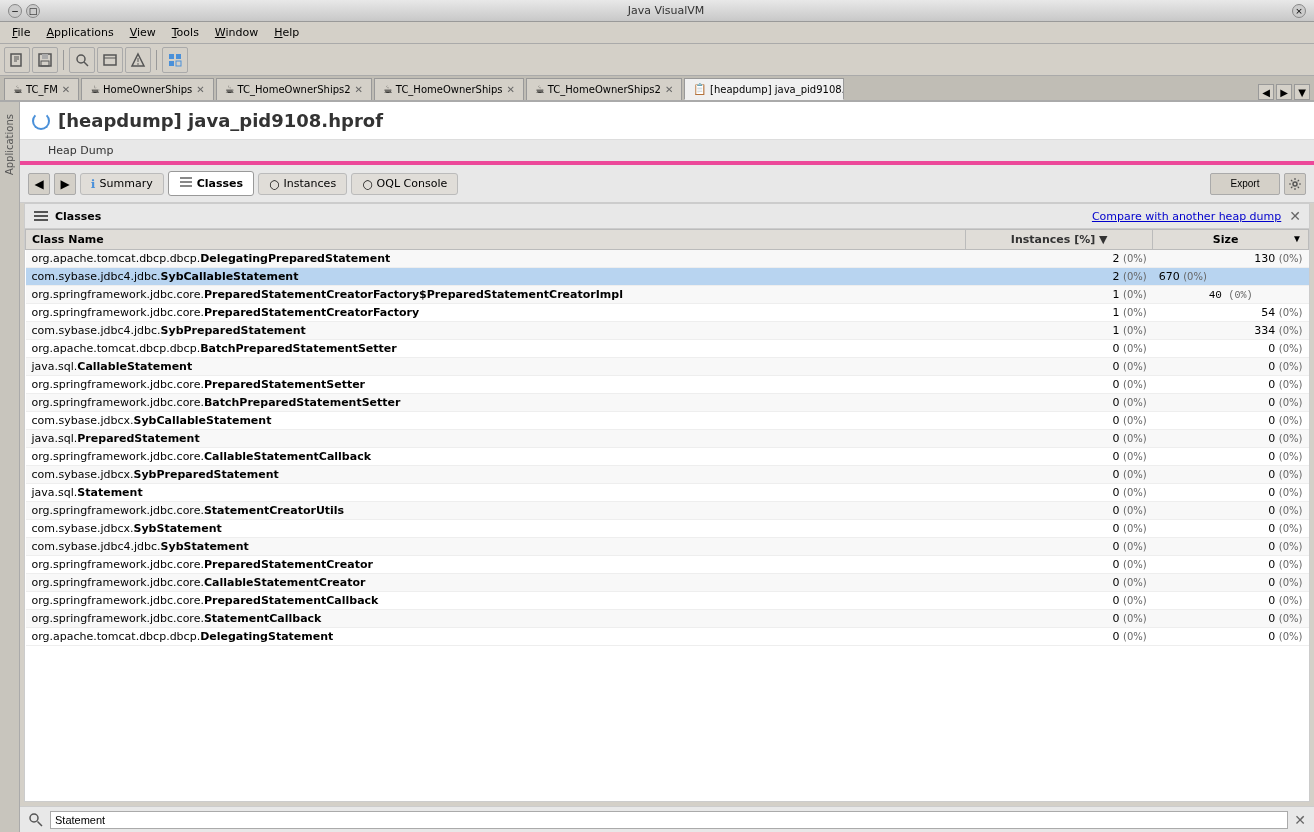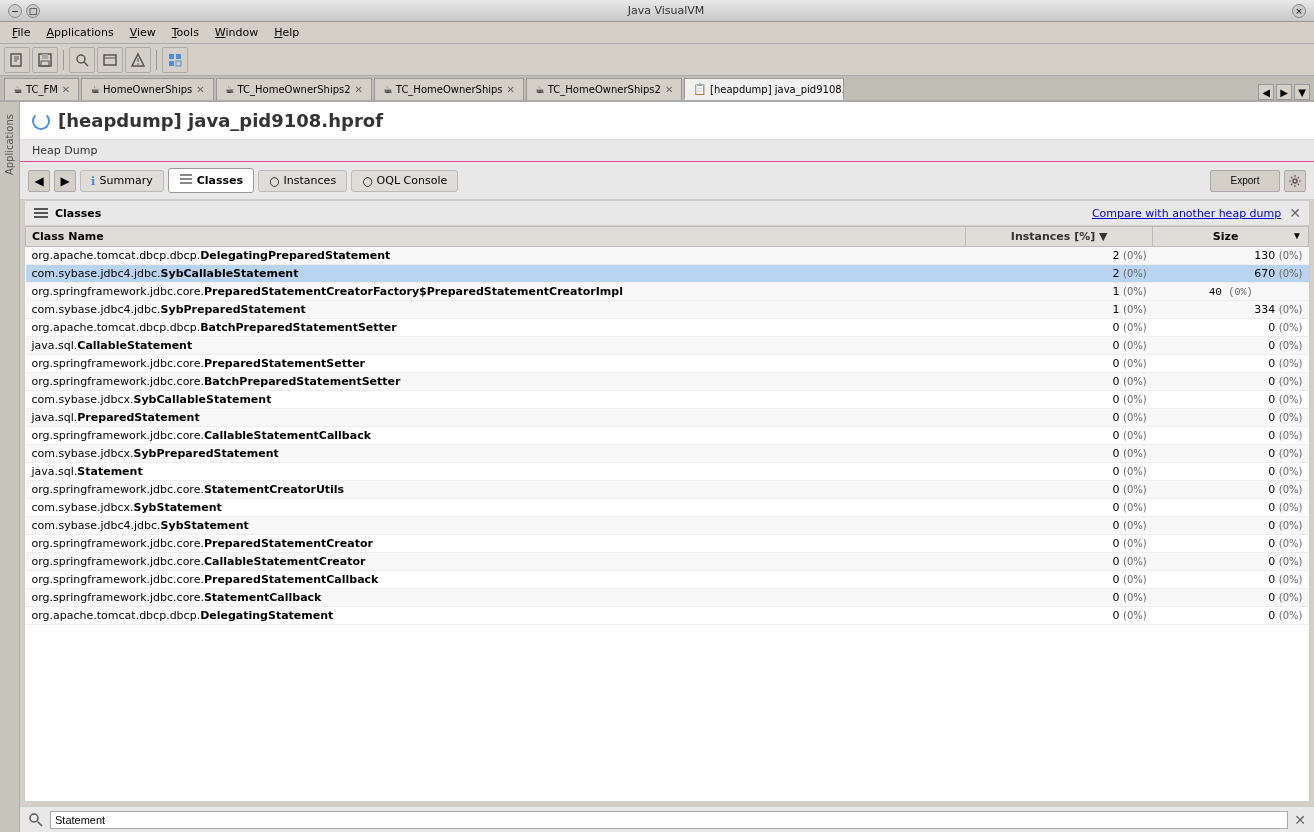--- a/index.html
+++ b/index.html
@@ -28,21 +28,21 @@
     .tab-close { margin-left: 4px; font-size: 10px; color: #666; }
     .tab-nav { display: flex; align-items: center; gap: 2px; margin-left: auto; }
     .tab-nav-btn { width: 16px; height: 16px; background: #d4d0c8; border: 1px solid #999; display: flex; align-items: center; justify-content: center; font-size: 10px; cursor: pointer; }
     
     
     .page-title-bar { background: white; padding: 8px 12px; display: flex; align-items: center; gap: 8px; border-bottom: 1px solid #ddd; }
     .page-title-icon { width: 16px; height: 16px; border: 2px solid #4a90d9; border-radius: 50%; display: flex; align-items: center; justify-content: center; font-size: 8px; color: #4a90d9; animation: spin 1.5s linear; }
     .page-title-text { font-size: 18px; font-weight: bold; color: #333; }
     
     
-    .heap-dump-label { background: #e8e8e8; padding: 4px 12px; border-bottom: 1px solid #ec4899; font-size: 11px; color: #333; }
+    .heap-dump-label { background: #e8e8e8; padding: 4px 28px; border-bottom: 4px solid #ec4899; font-size: 11px; color: #333; }
     
     
     .nav-tabs { background: #e8e8e8; padding: 6px 8px; display: flex; align-items: center; gap: 4px; border-bottom: 1px solid #ccc; }
     .nav-btn { width: 22px; height: 22px; background: #d4d0c8; border: 1px solid #aaa; border-radius: 2px; display: flex; align-items: center; justify-content: center; font-size: 12px; cursor: pointer; }
     .nav-tab { display: flex; align-items: center; gap: 4px; padding: 3px 10px; border: 1px solid #bbb; border-radius: 3px; background: #e0ddd8; cursor: pointer; font-size: 11px; }
     .nav-tab.active { background: #ffffff; border-color: #999; font-weight: bold; }
     .nav-right { margin-left: auto; display: flex; gap: 4px; }
     
     
     .classes-panel { flex: 1; display: flex; flex-direction: column; background: white; margin: 4px; border: 1px solid #ccc; }
@@ -274,26 +274,31 @@
           </thead>
           <tbody id="table-body">
           <tr class="even">
                 <td class="class-name">org.apache.tomcat.dbcp.dbcp.<b>DelegatingPreparedStatement</b></td>
                 <td class="number" style="text-align: right;">2 <span style="color:#666;font-size:10px;">(0%)</span></td>
                 <td class="number" style="text-align: right;">130 <span style="color:#666;font-size:10px;">(0%)</span></td>
               </tr>
               <tr class="selected">
                 <td class="class-name">com.sybase.jdbc4.jdbc.<b>SybCallableStatement</b></td>
                 <td class="number" style="text-align: right;">2 <span style="color:#666;font-size:10px;">(0%)</span></td>
-                <td class="number" style="text-align: right;">670 <span style="color:#666;font-size:10px;">(0%)</span></td>
+                <td class="number" style="text-align: left;">670 <span style="color:#666;font-size:10px;">(0%)</span></td>
               </tr>
               <tr class="even">
                 <td class="class-name">org.springframework.jdbc.core.<b>PreparedStatementCreatorFactory$PreparedStatementCreatorImpl</b></td>
                 <td class="number" style="text-align: right;">1 <span style="color:#666;font-size:10px;">(0%)</span></td>
                 <td class="number" style="text-align: center; font-family: Liberation Mono, monospace;">40 <span style="color:#666;font-size:10px;">(0%)</span></td>
+              </tr>
+              <tr class="odd">
+                <td class="class-name">org.springframework.jdbc.core.<b>PreparedStatementCreatorFactory</b></td>
+                <td class="number" style="text-align: right;">1 <span style="color:#666;font-size:10px;">(0%)</span></td>
+                <td class="number" style="text-align: right;">54 <span style="color:#666;font-size:10px;">(0%)</span></td>
               </tr>
               <tr class="even">
                 <td class="class-name">com.sybase.jdbc4.jdbc.<b>SybPreparedStatement</b></td>
                 <td class="number" style="text-align: right;">1 <span style="color:#666;font-size:10px;">(0%)</span></td>
                 <td class="number" style="text-align: right;">334 <span style="color:#666;font-size:10px;">(0%)</span></td>
               </tr>
               <tr class="odd">
                 <td class="class-name">org.apache.tomcat.dbcp.dbcp.<b>BatchPreparedStatementSetter</b></td>
                 <td class="number" style="text-align: right;">0 <span style="color:#666;font-size:10px;">(0%)</span></td>
                 <td class="number" style="text-align: right;">0 <span style="color:#666;font-size:10px;">(0%)</span></td>

